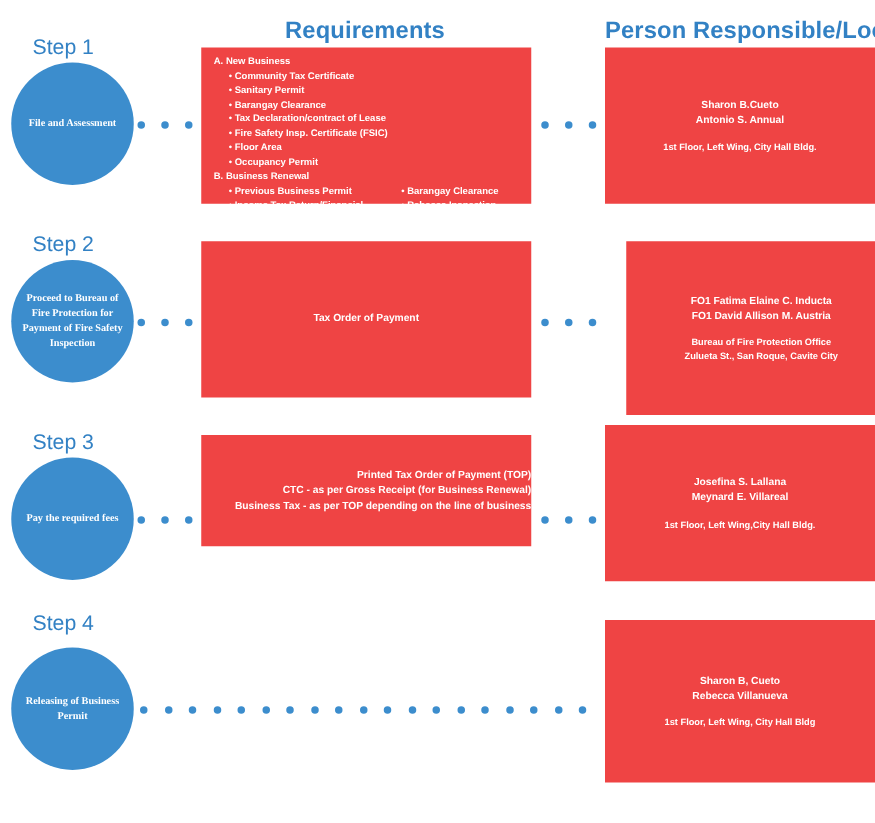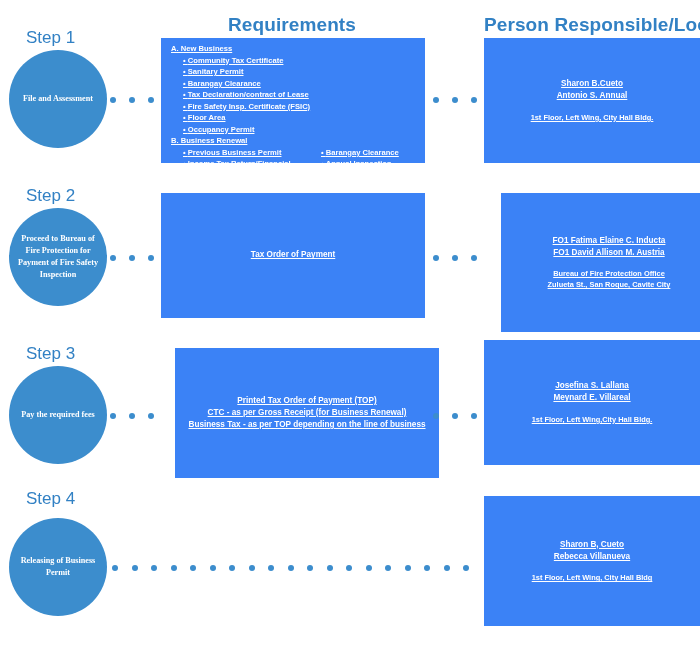--- a/index.html
+++ b/index.html
@@ -47,24 +47,23 @@
     font-weight:bold;
     line-height:1.45;
     box-sizing:border-box;
     padding:0 8px;
     font-family:Liberation Serif, serif;
   }
 
   
   .panel{
     position:absolute;
-    background:#3b82f6;
+    background:#ef4444;
     color:#ffffff;
     box-sizing:border-box;
-    text-decoration:underline;
   }
   .panel-centered{
     display:flex;
     align-items:center;
     justify-content:center;
     text-align:center;
     font-size:8.2px;
     font-weight:bold;
     line-height:1.5;
   }
@@ -133,21 +132,21 @@
     <div class="req-item">Occupancy Permit</div>
     <div class="req-group-title">B. Business Renewal</div>
     <div class="req-two-col">
       <div class="c1">
         <div class="req-item">Previous Business Permit</div>
         <div class="req-item">Income Tax Return/Financial Statement</div>
         <div class="req-item">Sanitary Permit • Official Receipt</div>
       </div>
       <div class="c2">
         <div class="req-item">Barangay Clearance</div>
-        <div class="req-item">Annual Inspection</div>
+        <div class="req-item">Rebecca Inspection</div>
       </div>
     </div>
   </div>
 
   <div class="dots" style="left:433px;top:96px;">
     <span class="dot"></span>
     <span class="dot"></span>
     <span class="dot"></span>
   </div>
 
@@ -199,21 +198,21 @@
   <div class="step-circle" style="left:9px;top:366px;width:98px;height:98px;">
     <span>Pay the required fees</span>
   </div>
 
   <div class="dots" style="left:110px;top:412px;">
     <span class="dot"></span>
     <span class="dot"></span>
     <span class="dot"></span>
   </div>
 
-  <div class="panel panel-centered" style="left:175px;top:348px;width:264px;height:130px;">
+  <div class="panel panel-centered" style="left:161px;top:348px;width:264px;height:89px;text-align:right;">
     <div class="lines">
       <div>Printed Tax Order of Payment (TOP)</div>
       <div>CTC - as per Gross Receipt (for Business Renewal)</div>
       <div>Business Tax - as per TOP depending on the line of business</div>
     </div>
   </div>
 
   <div class="dots" style="left:433px;top:412px;">
     <span class="dot"></span>
     <span class="dot"></span>

